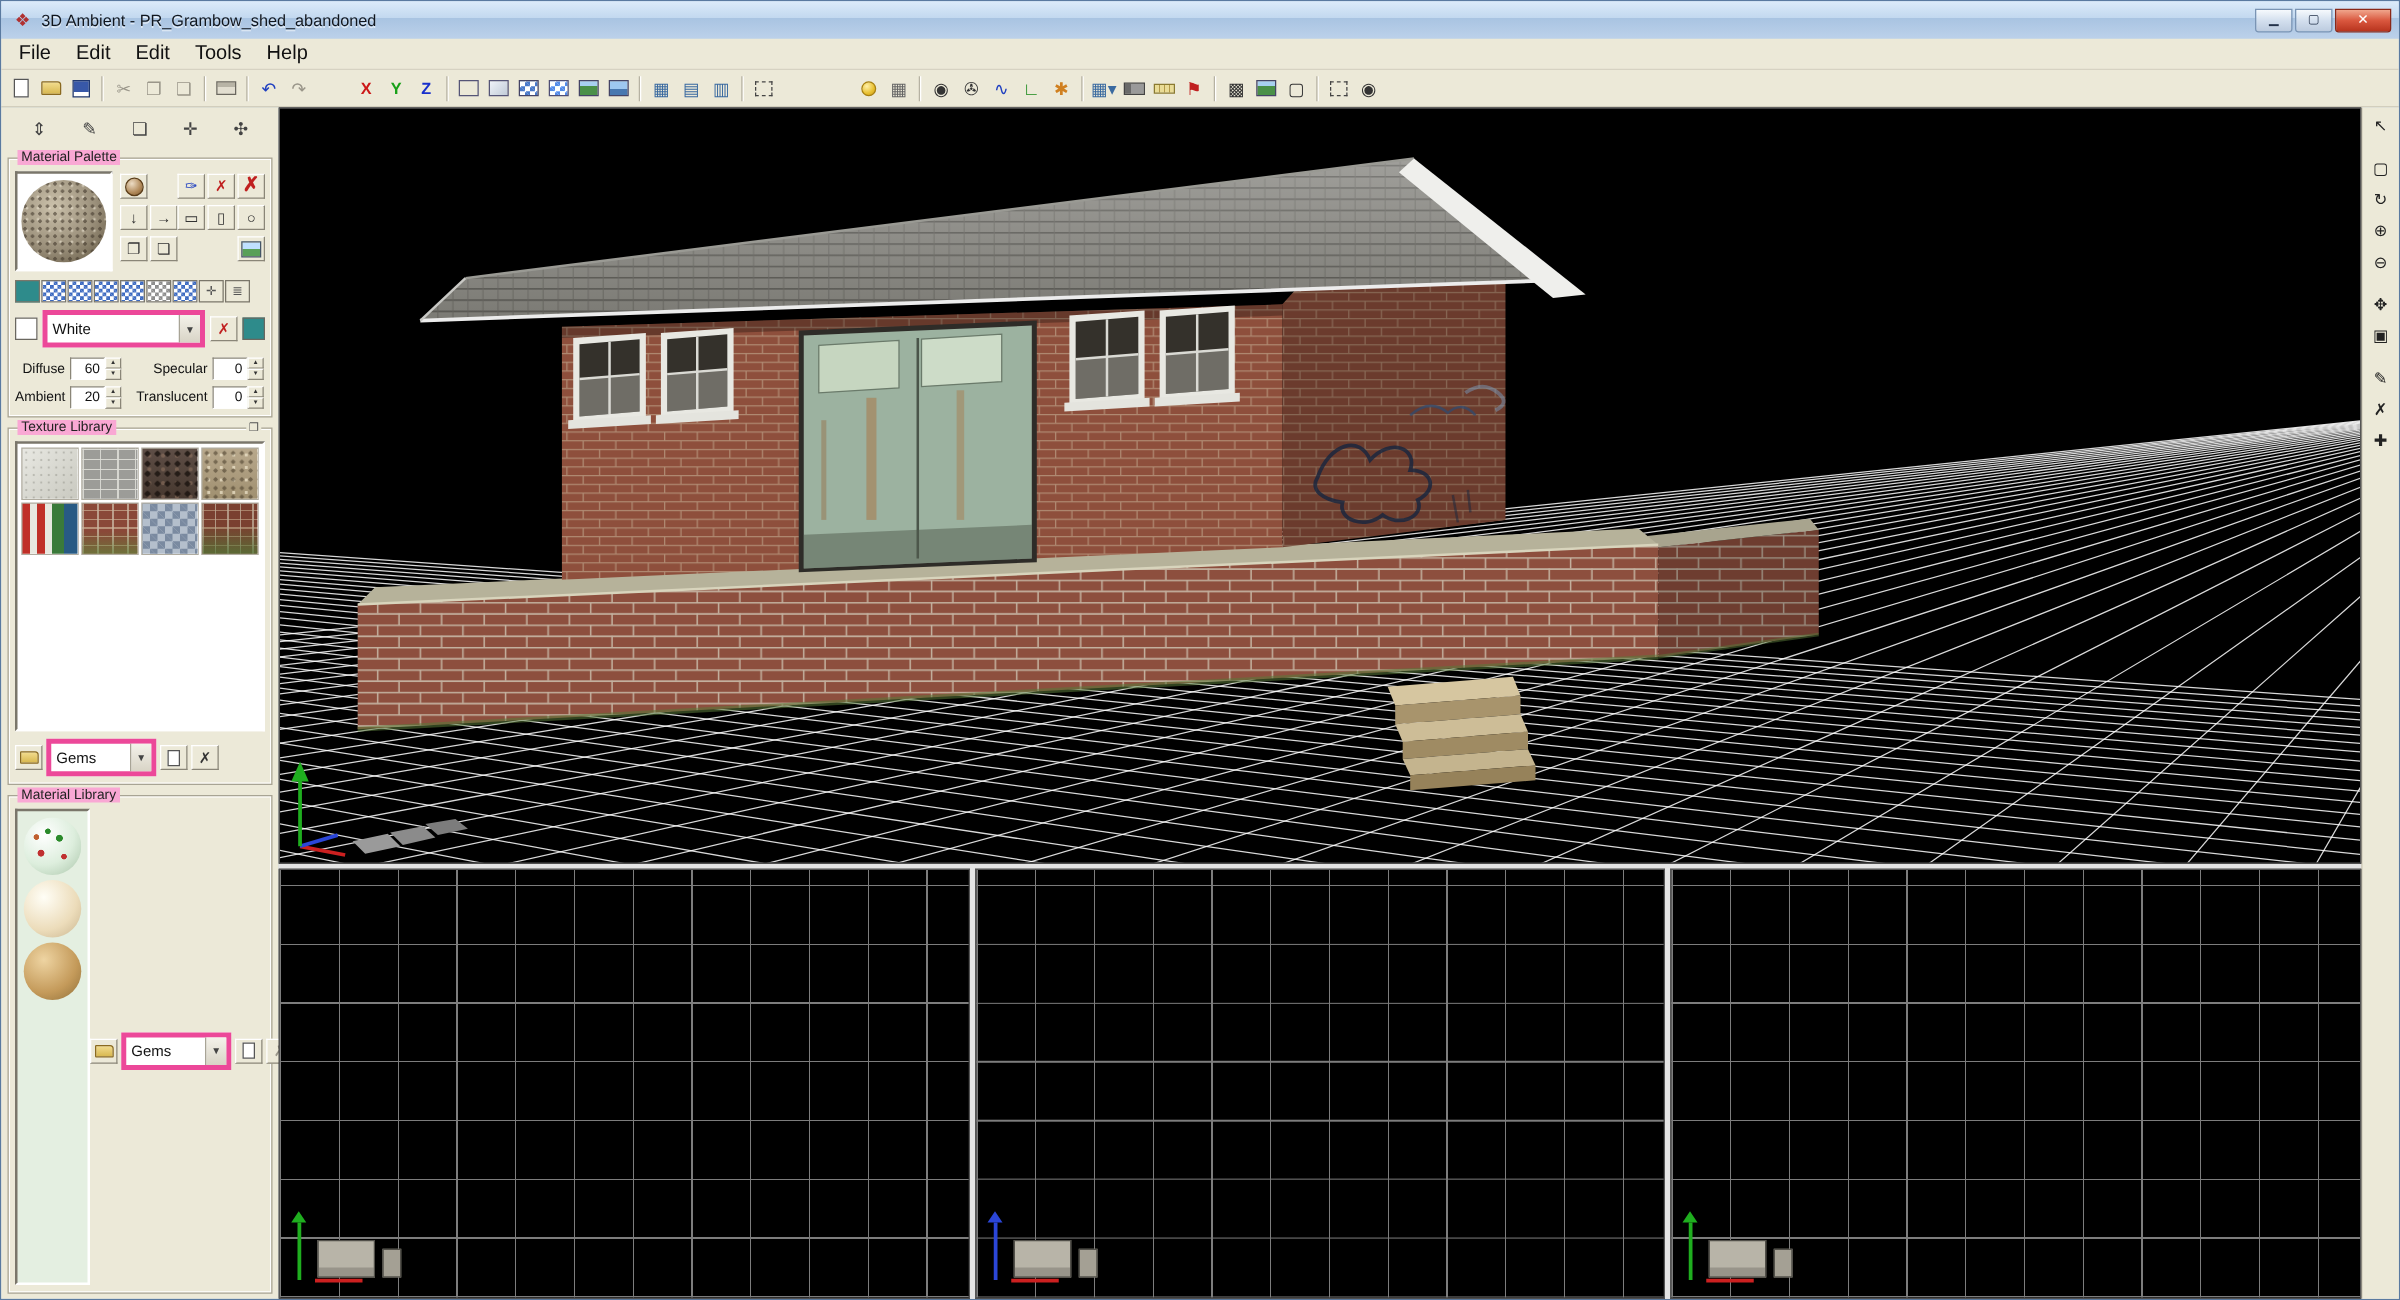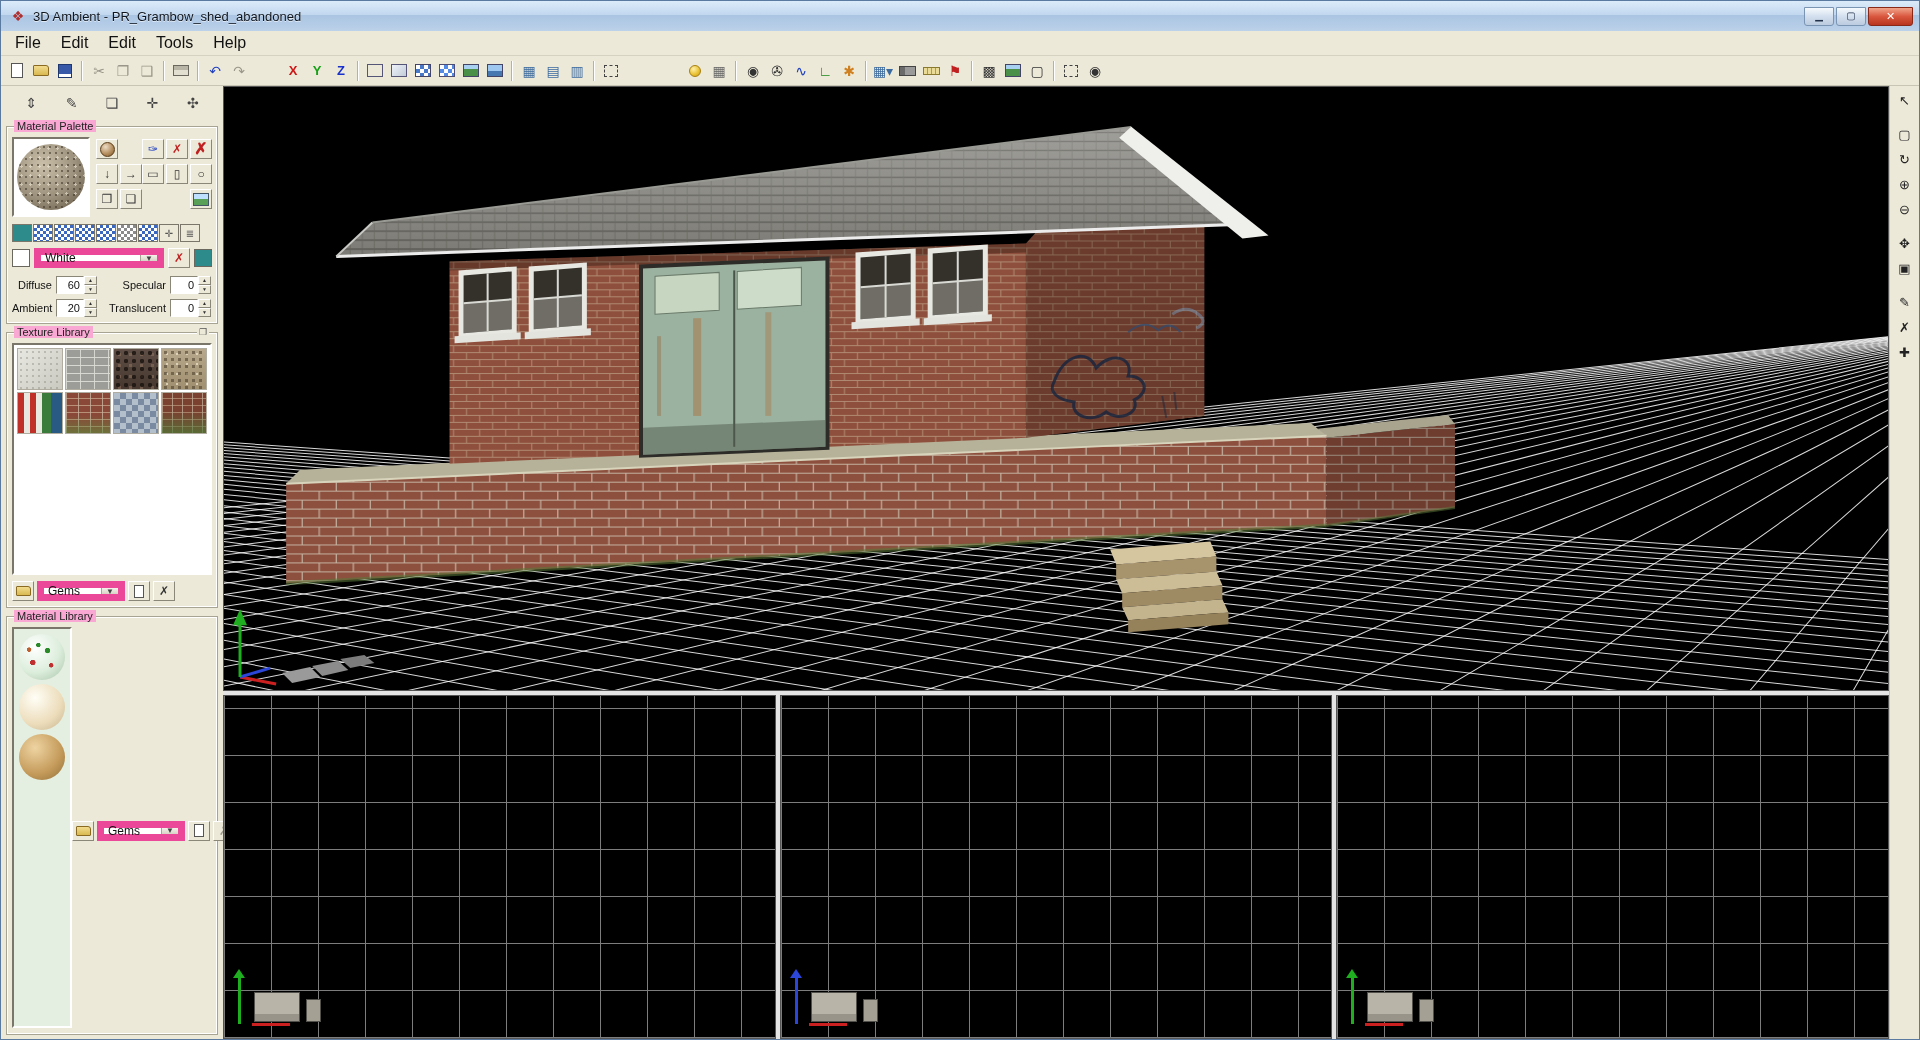--- a/index.html
+++ b/index.html
@@ -88,21 +88,21 @@
   .slot { width:20px; height:18px; border:1px solid #7a766a; display:flex; align-items:center; justify-content:center; font-size:10px; color:#555; background:#fff; }
   .s-teal { background:#2e8b8b; }
   .s-chk { background-image:linear-gradient(45deg,#3a68c0 25%,transparent 25%,transparent 75%,#3a68c0 75%), linear-gradient(45deg,#3a68c0 25%,#fff 25%,#fff 75%,#3a68c0 75%); background-size:6px 6px; background-position:0 0,3px 3px; }
   .s-chkg { background-image:linear-gradient(45deg,#8a8a8a 25%,transparent 25%,transparent 75%,#8a8a8a 75%), linear-gradient(45deg,#8a8a8a 25%,#fff 25%,#fff 75%,#8a8a8a 75%); background-size:6px 6px; background-position:0 0,3px 3px; }
   .s-tools, .s-film { background:#ece9d8; }
 
   .mp-colorrow { display:flex; align-items:center; gap:4px; margin-top:6px; }
   .swatch { width:18px; height:18px; border:1px solid #6a675f; }
   .swatch.white { background:#fff; }
   .swatch.teal { background:#2e8b8b; }
-  .dd { display:flex; align-items:center; height:20px; border:7px solid #ec4899; background:#fff; flex:1; }
+  .dd { display:flex; align-items:center; height:30px; border:4px solid #ec4899; background:#fff; flex:1; }
   .dd.small { flex:0 0 88px; }
   .dd-text { flex:1; padding:0 4px; font-size:12px; white-space:nowrap; overflow:hidden; }
   .dd-btn { width:17px; height:100%; background:linear-gradient(180deg,#f4f2ea,#d8d4c6); border-left:1px solid #a8a496; font-size:8px; display:flex; align-items:center; justify-content:center; color:#444; }
 
   .mp-spins { display:grid; grid-template-columns:40px 46px 60px 46px; gap:5px 4px; margin-top:8px; align-items:center; }
   .spin-label { font-size:11px; text-align:right; }
   .spin { display:flex; align-items:stretch; height:18px; }
   .spin-value { width:28px; border:1px solid; border-color:#8a8678 #fff #fff #8a8678; background:#fff; font-size:11px; display:flex; align-items:center; justify-content:flex-end; padding-right:3px; }
   .spin-btns { width:13px; display:flex; flex-direction:column; }
   .spin-up, .spin-down { flex:1; background:#ece9d8; border:1px solid; border-color:#fff #8a8678 #8a8678 #fff; display:flex; align-items:center; justify-content:center; }

